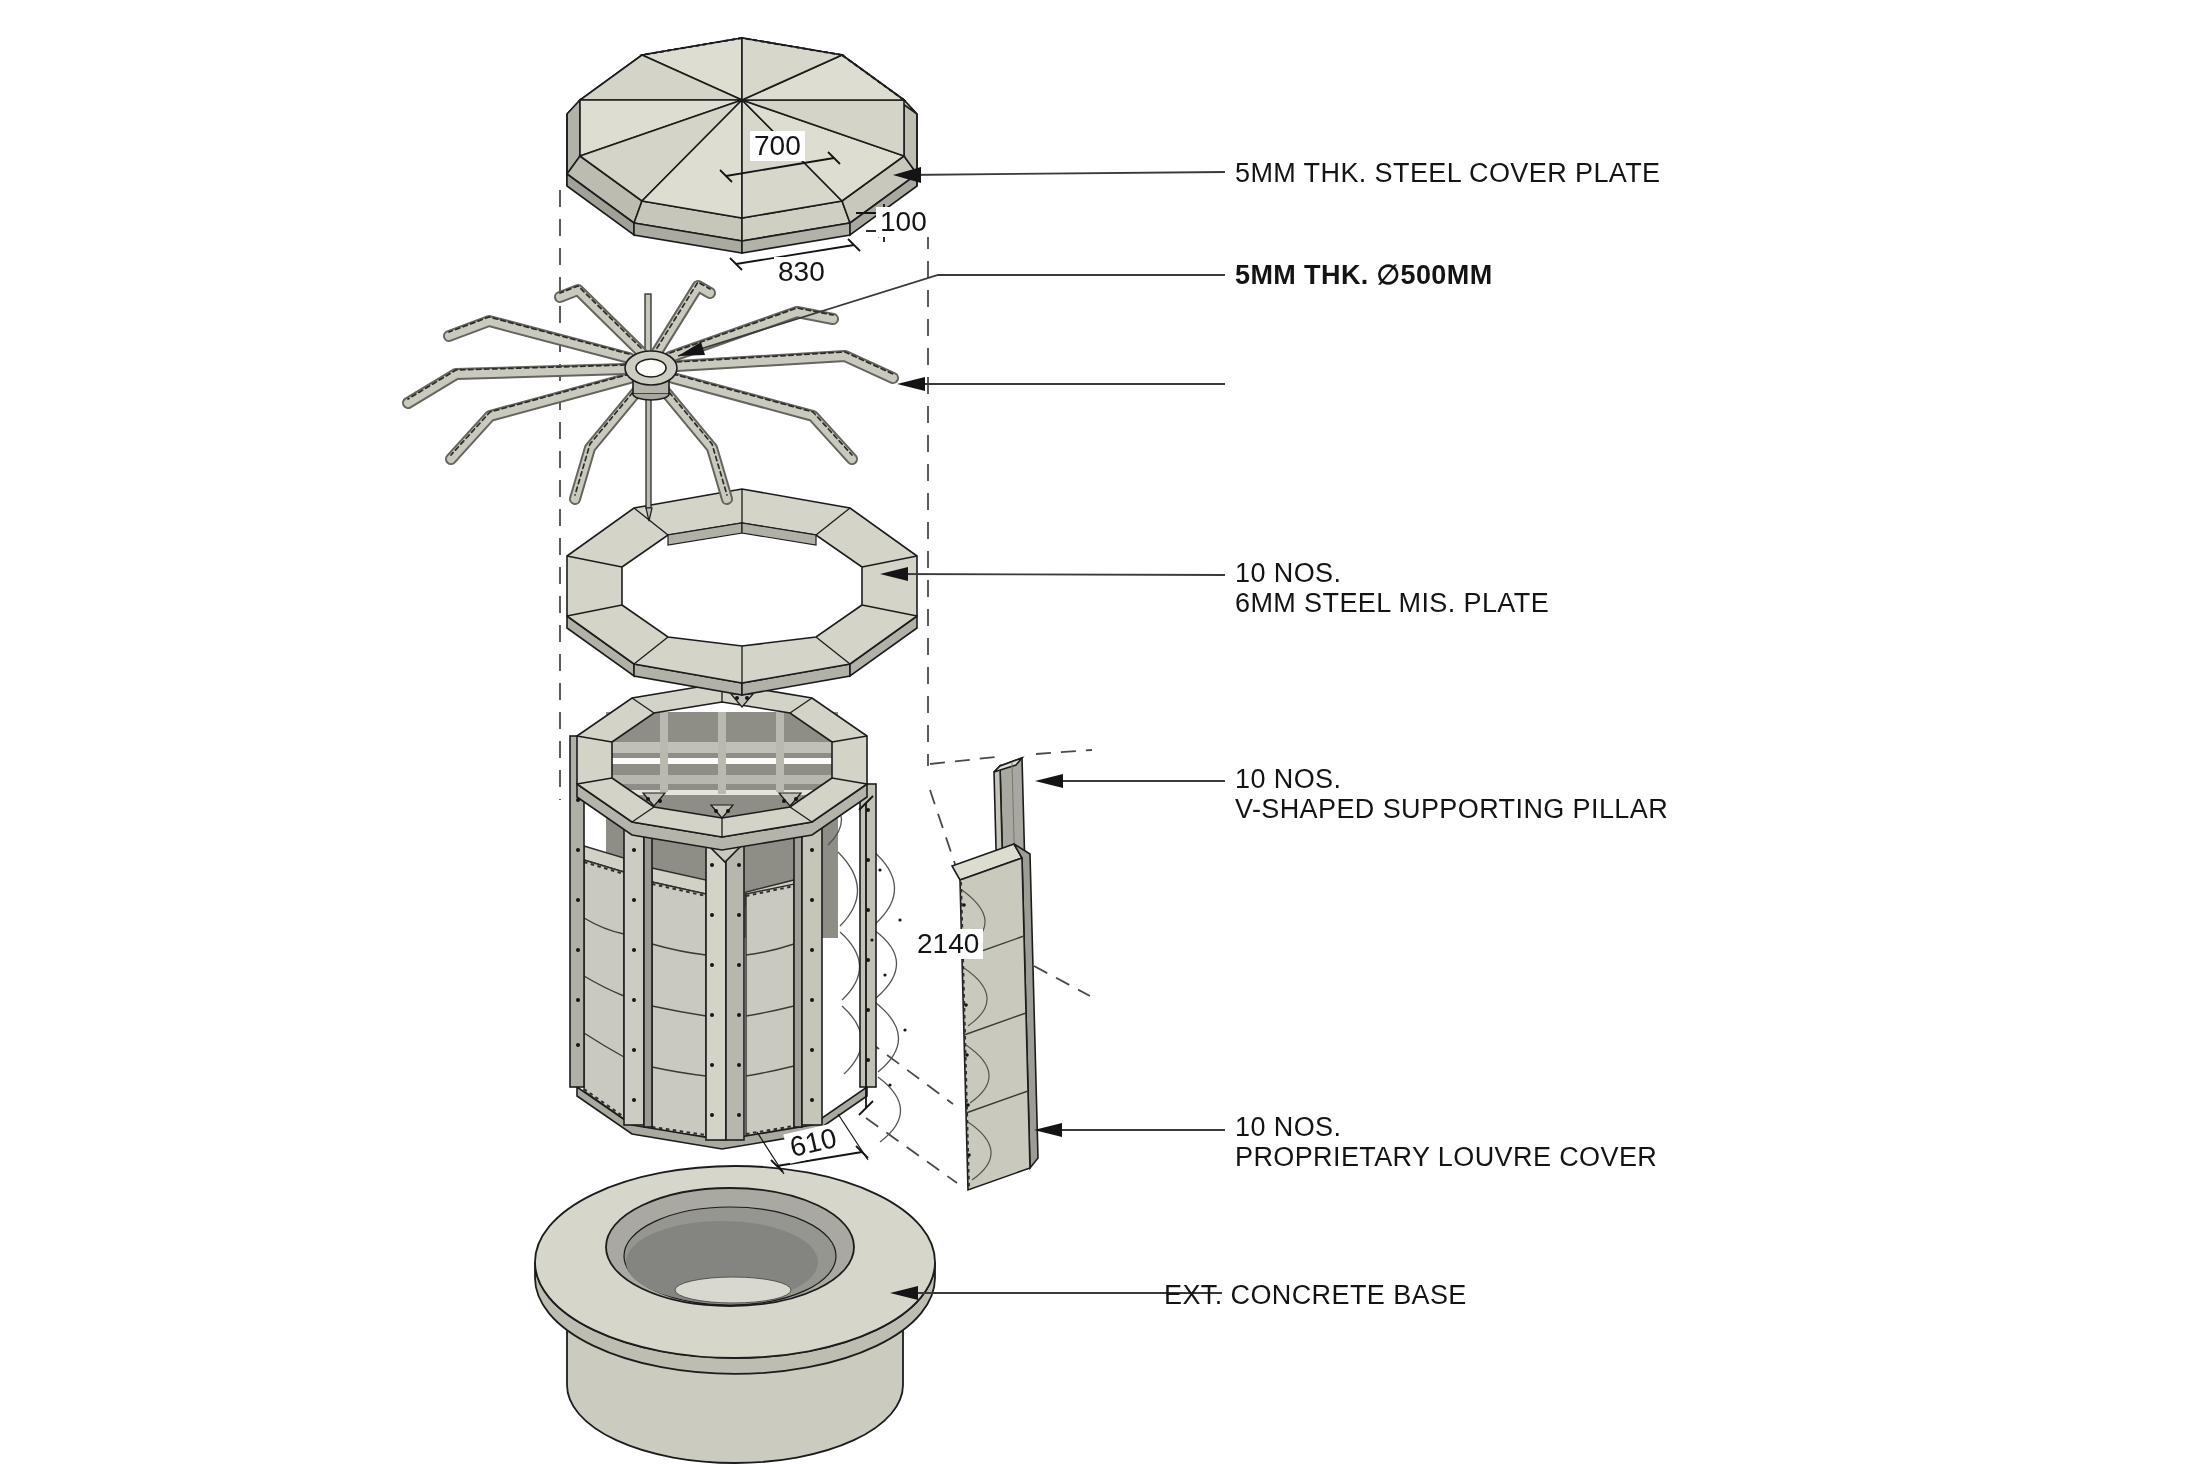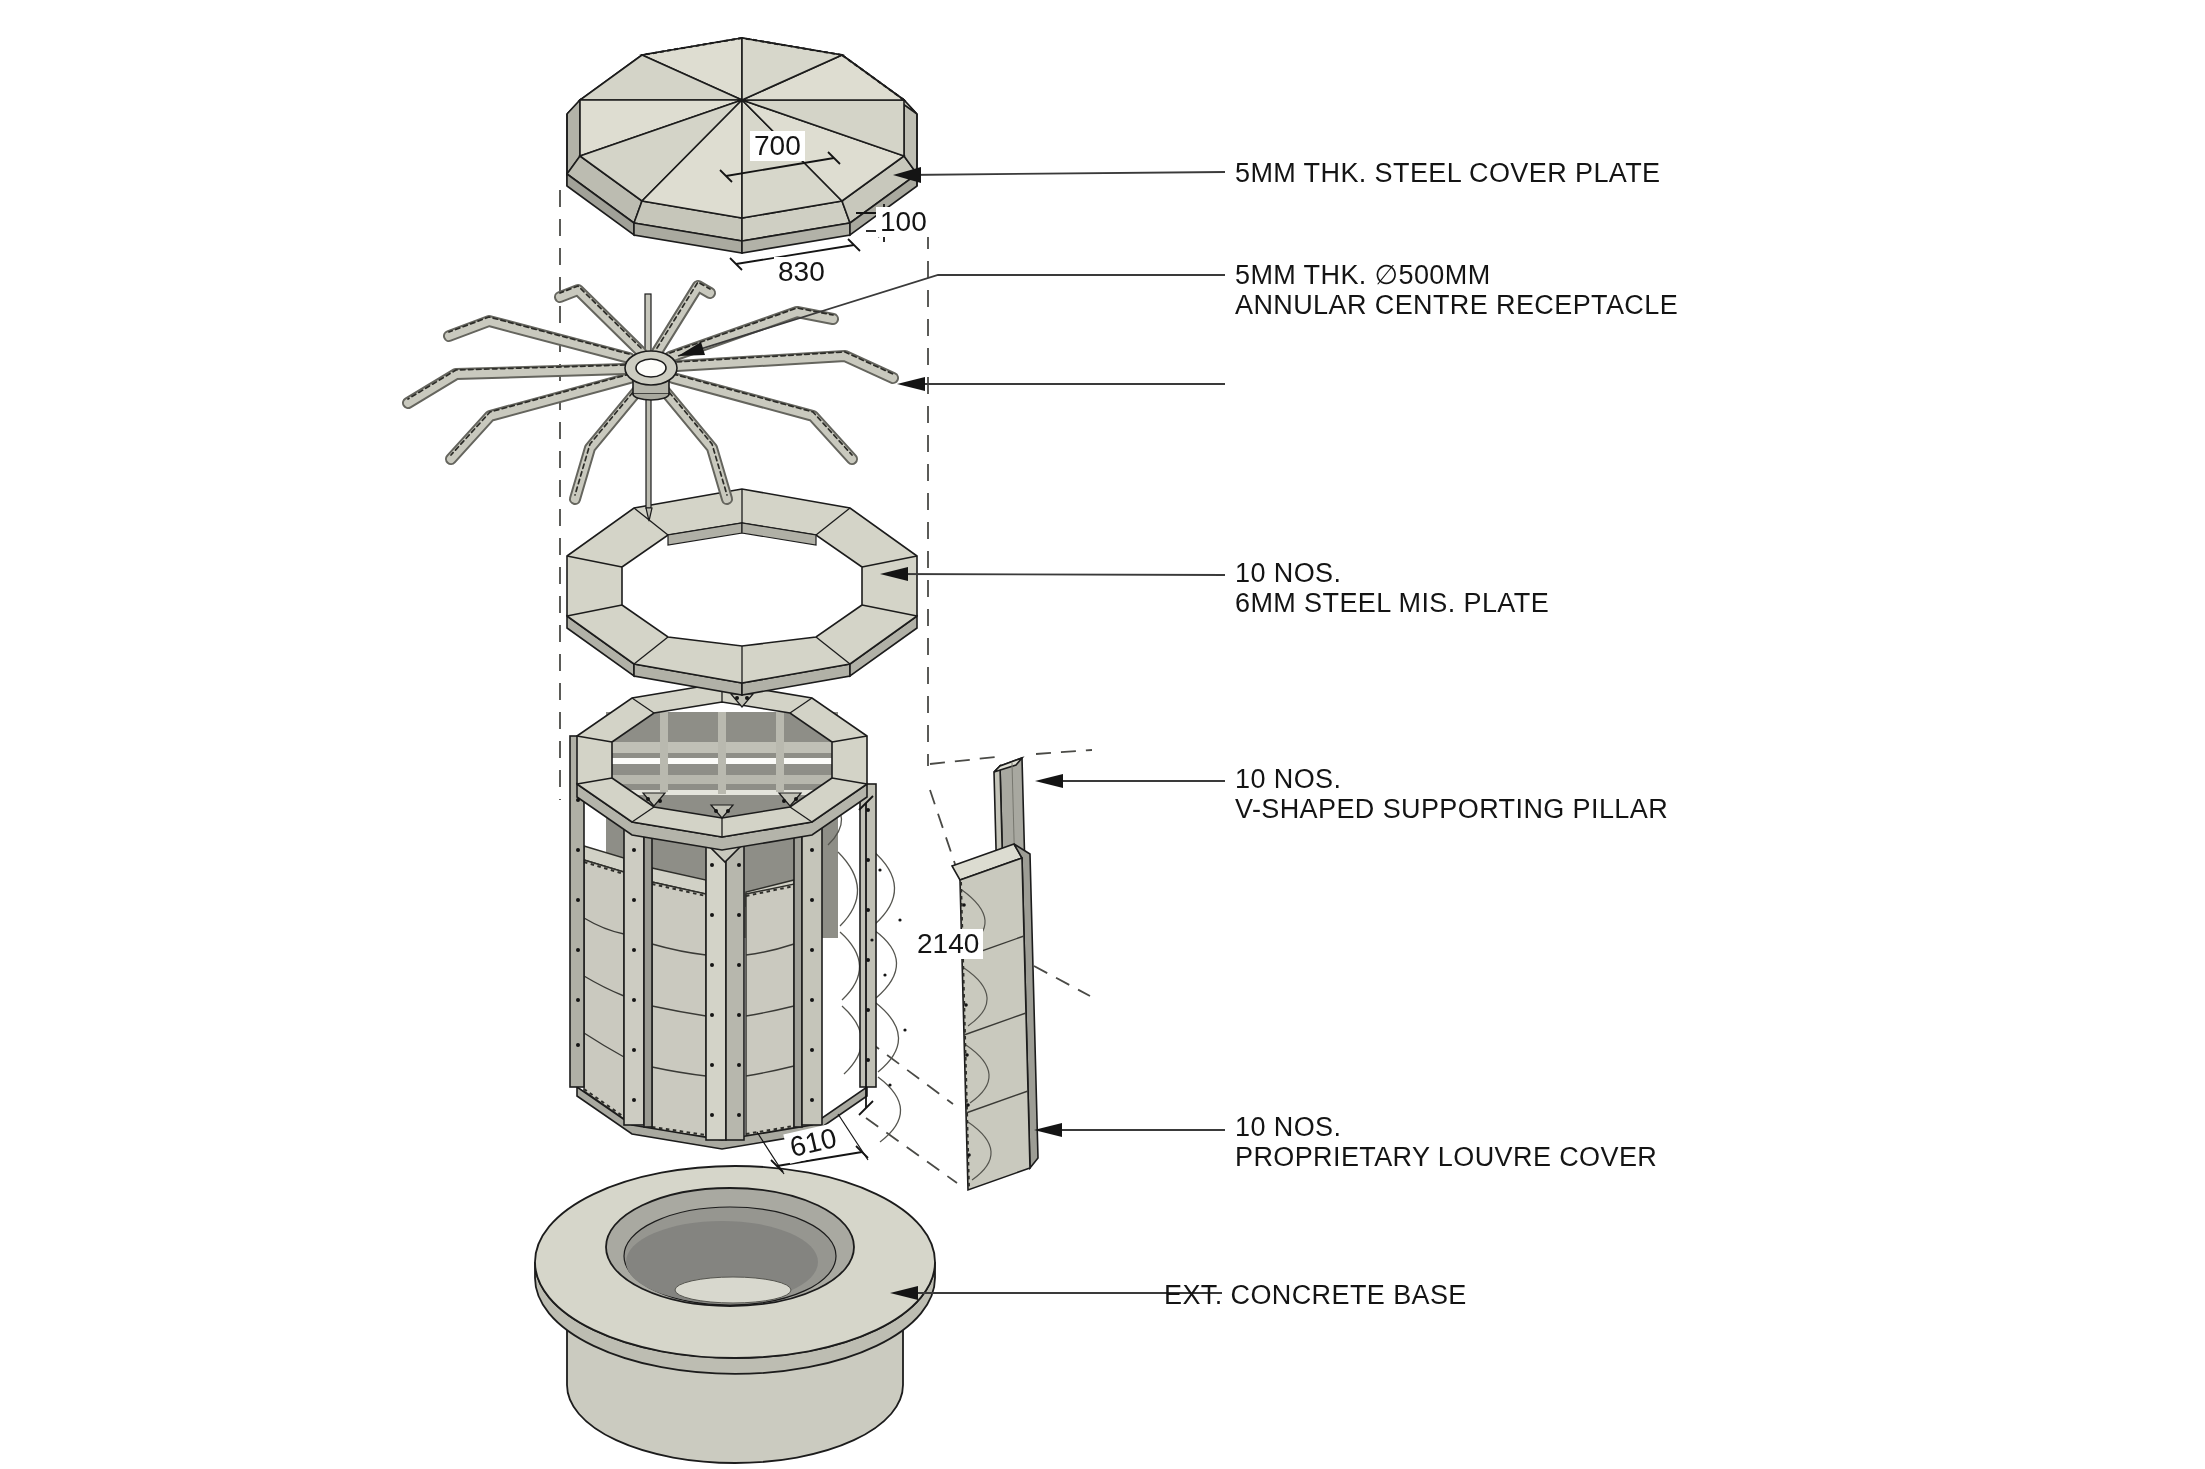--- a/index.html
+++ b/index.html
@@ -411,23 +411,22 @@
     <polygon points="880,574 908,567 908,581"></polygon>
     <polygon points="1035,781 1063,774 1063,788"></polygon>
     <polygon points="1034,1130 1062,1123 1062,1137"></polygon>
     <polygon points="890,1293 918,1286 918,1300"></polygon>
   </g>
 </svg>
 
   <div class="callout" style="left:1235px; top:158px;">
     <div>5MM THK. STEEL COVER PLATE</div>
   </div>
-  <div class="callout" style="left:1235px; top:260px;">
+  <div class="callout" style="left:1235px; top:260px;font-weight:bold;">
     <div>5MM THK. ∅500MM</div>
-    <div>ANNULAR CENTRE RECEPTACLE</div>
   </div>
   <div class="callout" style="left:1235px; top:558px;">
     <div>10 NOS.</div>
     <div>6MM STEEL MIS. PLATE</div>
   </div>
   <div class="callout" style="left:1235px; top:764px;">
     <div>10 NOS.</div>
     <div>V-SHAPED SUPPORTING PILLAR</div>
   </div>
   <div class="callout" style="left:1235px; top:1112px;">

